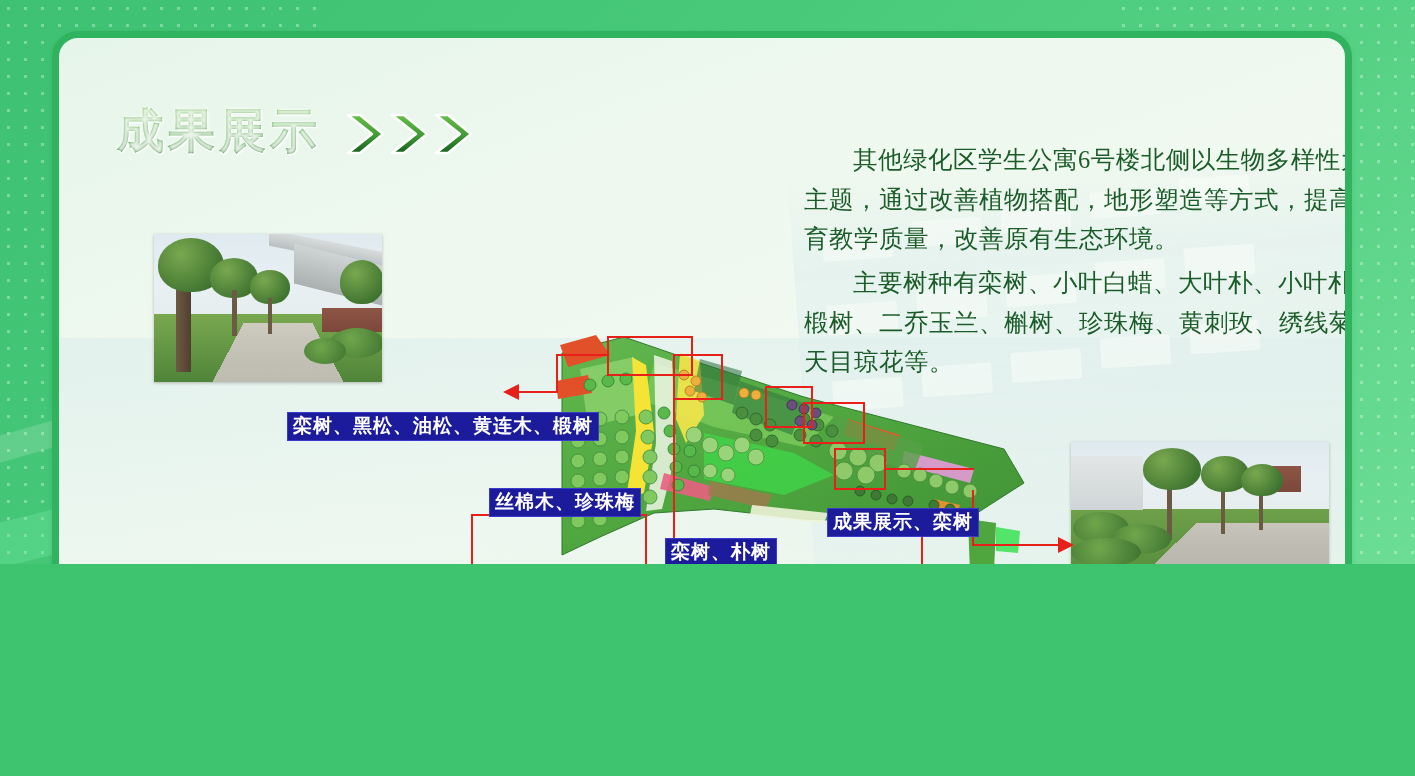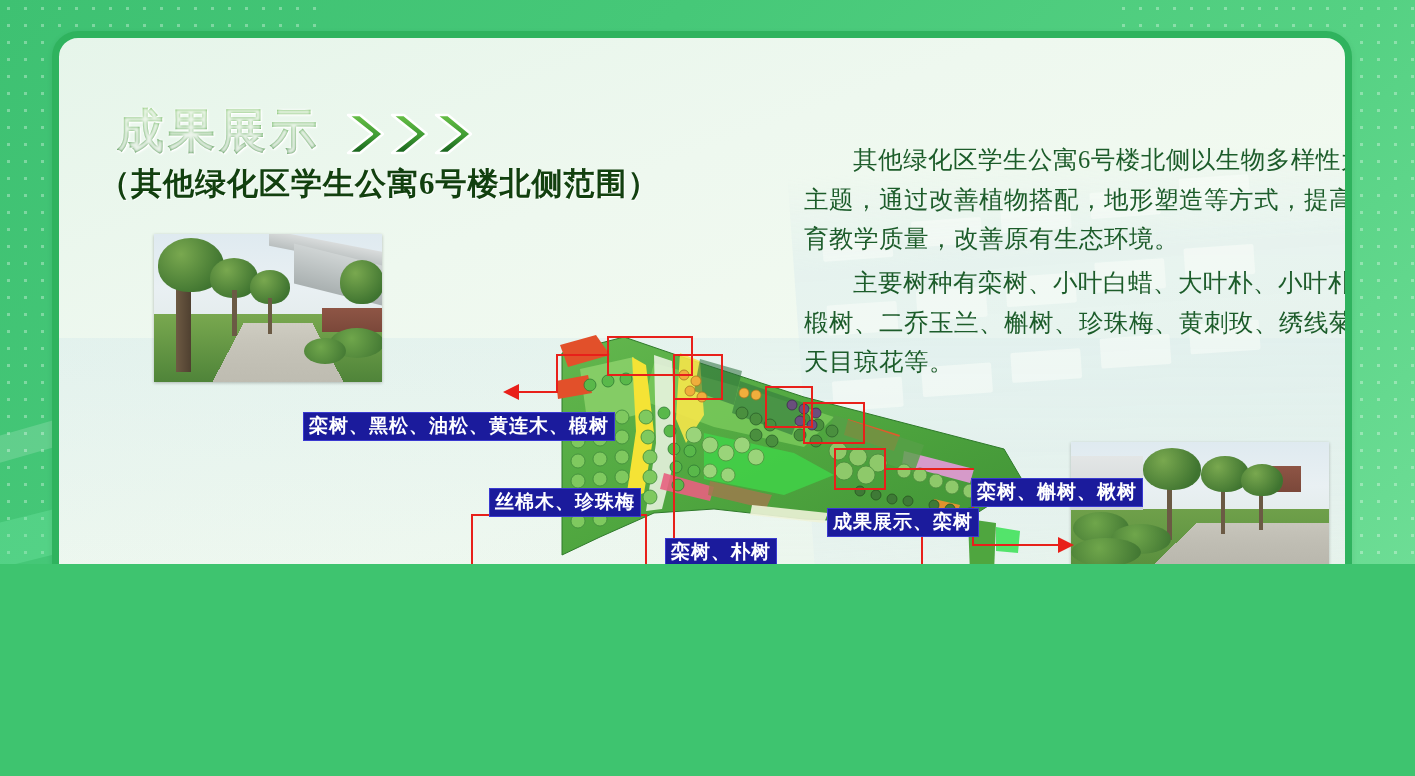--- a/index.html
+++ b/index.html
@@ -151,21 +151,20 @@
           <path d="M5 4 L29 23 L5 42 L17 42 L40 23 L17 4 Z" fill="url(#cg1)" stroke="#ffffff" stroke-width="2.4" stroke-linejoin="round"></path>
         </svg>
         <svg class="chev" viewBox="0 0 42 46">
           <path d="M5 4 L29 23 L5 42 L17 42 L40 23 L17 4 Z" fill="url(#cg1)" stroke="#ffffff" stroke-width="2.4" stroke-linejoin="round"></path>
         </svg>
         <svg class="chev" viewBox="0 0 42 46">
           <path d="M5 4 L29 23 L5 42 L17 42 L40 23 L17 4 Z" fill="url(#cg1)" stroke="#ffffff" stroke-width="2.4" stroke-linejoin="round"></path>
         </svg>
       </div>
     </div>
-    <div class="subtitle">（其他绿化区学生公寓6号楼北侧范围）</div>
 
     <div class="para-block">
       <p class="para">其他绿化区学生公寓6号楼北侧以生物多样性为主题，通过改善植物搭配，地形塑造等方式，提高教育教学质量，改善原有生态环境。</p>
       <p class="para">主要树种有栾树、小叶白蜡、大叶朴、小叶朴、椴树、二乔玉兰、槲树、珍珠梅、黄刺玫、绣线菊、天目琼花等。</p>
     </div>
 
     <div class="photo" style="left:95px;top:196px;width:228px;height:148px;">
       <div class="ph-sky" style="height:60%;"></div>
       <div class="ph-ground" style="height:46%;background:linear-gradient(180deg,#79a84f,#4f8439);"></div>
       <div class="ph-viaduct" style="left:115px;top:8px;width:125px;height:16px;transform:skewY(11deg);"></div>
@@ -435,20 +434,19 @@
       <path d="M9 19 L1 3 L17 3 Z" fill="#e8201a"></path>
     </svg>
 
     <div class="red-line" style="left:913px;top:452px;width:2px;height:56px;"></div>
     <div class="red-line" style="left:913px;top:506px;width:86px;height:2px;"></div>
     <svg style="position:absolute;left:995px;top:498px;" width="20" height="18">
       <path d="M20 9 L4 1 L4 17 Z" fill="#e8201a"></path>
     </svg>
     <div class="red-line" style="left:827px;top:430px;width:88px;height:2px;"></div>
 
-    <div class="tag" style="left:244px;top:374px;">栾树、黑松、油松、黄连木、椴树</div>
+    <div class="tag" style="left:228px;top:374px;">栾树、黑松、油松、黄连木、椴树</div>
     <div class="tag" style="left:430px;top:450px;">丝棉木、珍珠梅</div>
     <div class="tag" style="left:606px;top:500px;">栾树、朴树</div>
     <div class="tag" style="left:768px;top:470px;">成果展示、栾树</div>
-    <div class="tag" style="left:912px;top:440px;">栾树、槲树、楸树</div>
 
   </div>
 </div>
 
 </body></html>

